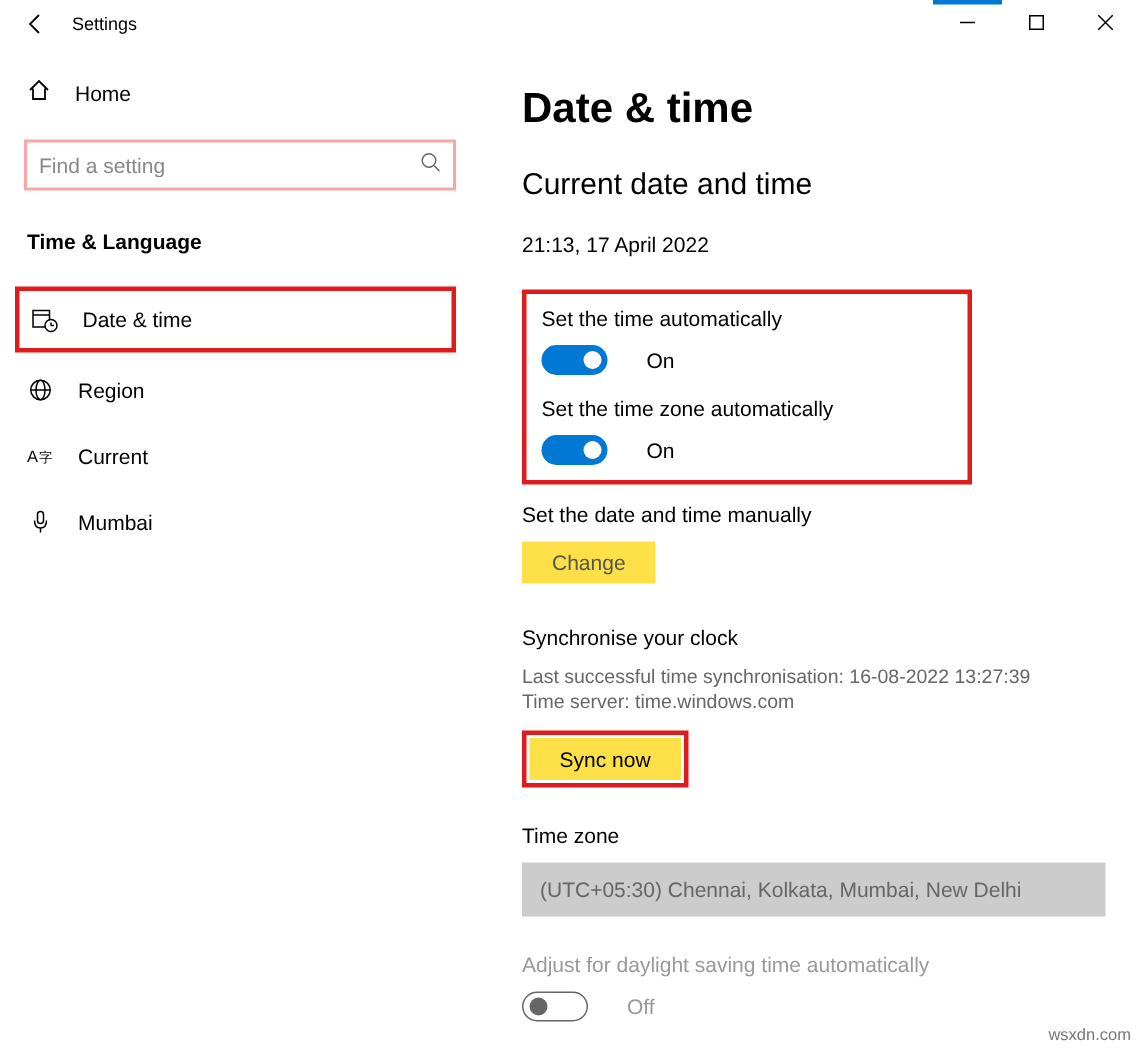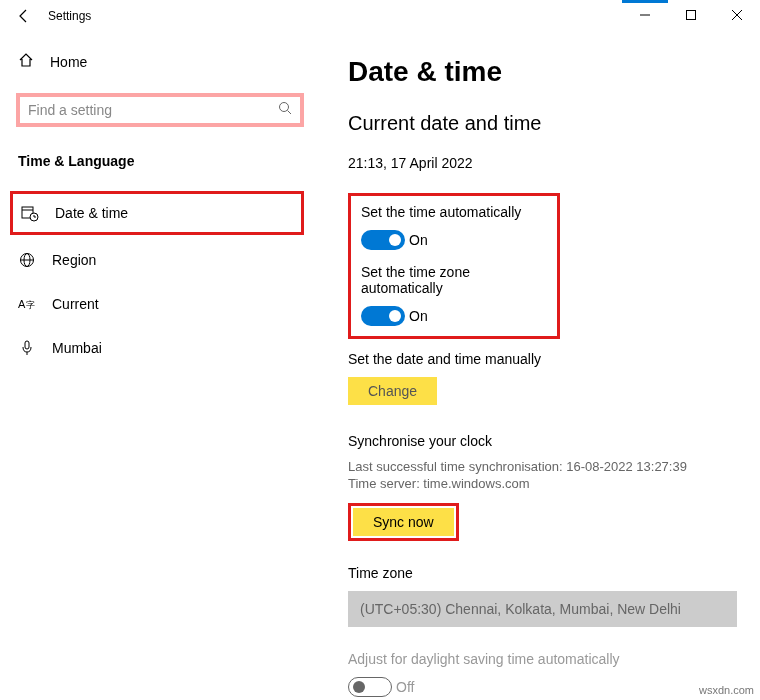--- a/index.html
+++ b/index.html
@@ -7,34 +7,34 @@
     .titlebar { height: 32px; display: flex; align-items: center; padding-left: 8px; text-align: center; }
     .titlebar .back { width: 32px; height: 32px; display: flex; align-items: center; justify-content: center; cursor: pointer; }
     .titlebar .title { font-size: 12px; margin-left: 8px; color: #000; }
     .winctrl { position: absolute; right: 0; top: 0; display: flex; }
     .winctrl div { width: 46px; height: 30px; display: flex; align-items: center; justify-content: center; cursor: pointer; }
     .blue-accent { position: absolute; top: 0; right: 92px; width: 46px; height: 3px; background: #0078d4; }
     .body { display: flex; flex: 1; overflow: hidden; }
     .sidebar { width: 320px; padding: 12px 16px 0 16px; display: flex; flex-direction: column; gap: 6px; }
     .home { display: flex; align-items: center; gap: 16px; padding: 8px 2px; cursor: pointer; }
     .home span { font-size: 14px; }
-    .search { border: 4px solid #fca5a5; height: 34px; display: flex; align-items: center; padding: 0 8px; margin: 8px 0 16px 0; }
+    .search { border: 2px solid #fca5a5; height: 34px; display: flex; align-items: center; padding: 0 8px; margin: 8px 0 16px 0; }
     .search input { flex: 1; border: none; outline: none; font-size: 14px; background: transparent; color: #666; }
     .search input::placeholder { color: #888; }
     .cat-title { font-size: 14px; font-weight: 600; margin: 4px 0 16px 2px; }
     .nav-item { display: flex; align-items: center; gap: 16px; padding: 10px 8px; cursor: pointer; font-size: 14px; margin-left: -6px; }
     .nav-item.highlight { border: 3px solid #e01b1b; }
     .nav-item .micon { width: 18px; height: 18px; flex-shrink: 0; display: flex; align-items: center; justify-content: center; }
     .content { flex: 1; padding: 24px 28px 0 28px; overflow: hidden; }
     h1 { font-size: 28px; font-weight: 600; margin-bottom: 24px; }
     h2 { font-size: 20px; font-weight: 400; margin-bottom: 20px; }
     .dt { font-size: 14px; margin-bottom: 22px; }
-    .red-box { border: 3px solid #e01b1b; padding: 8px 10px 10px 10px; width: 212px; margin-bottom: 12px; }
+    .red-box { border: 3px solid #e01b1b; padding: 8px 10px 10px 10px; width: 300px; margin-bottom: 12px; }
     .setting-label { font-size: 14px; margin-bottom: 10px; }
-    .toggle-row { display: flex; align-items: center; gap: 4px; margin-bottom: 14px; }
+    .toggle-row { display: flex; align-items: center; gap: 26px; margin-bottom: 14px; }
     .toggle-row:last-child { margin-bottom: 0; }
     .toggle { width: 44px; height: 20px; border-radius: 10px; position: relative; cursor: pointer; }
     .toggle.on { background: #0078d4; }
     .toggle.off { background: #fff; border: 1px solid #666; }
     .toggle .knob { position: absolute; width: 12px; height: 12px; border-radius: 50%; top: 4px; }
     .toggle.on .knob { background: #fff; right: 4px; }
     .toggle.off .knob { background: #666; left: 4px; top: 3px; }
     .toggle-state { font-size: 14px; }
     .section-label { font-size: 14px; margin: 6px 0 10px 0; }
     .btn { background: #fde047; border: none; padding: 6px 20px; font-size: 14px; cursor: pointer; }

